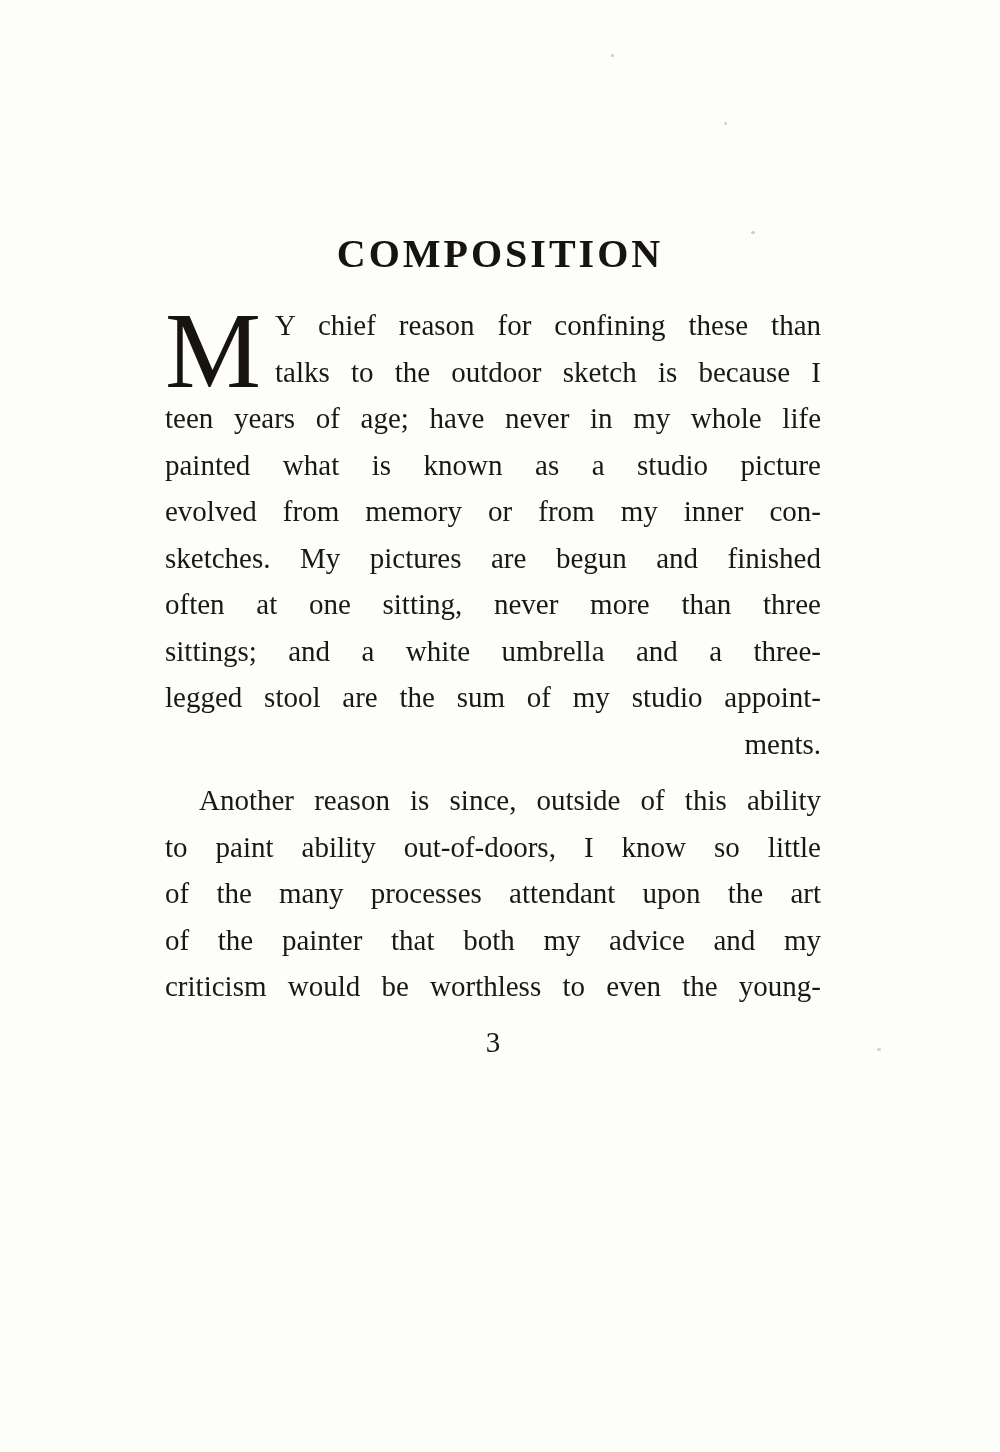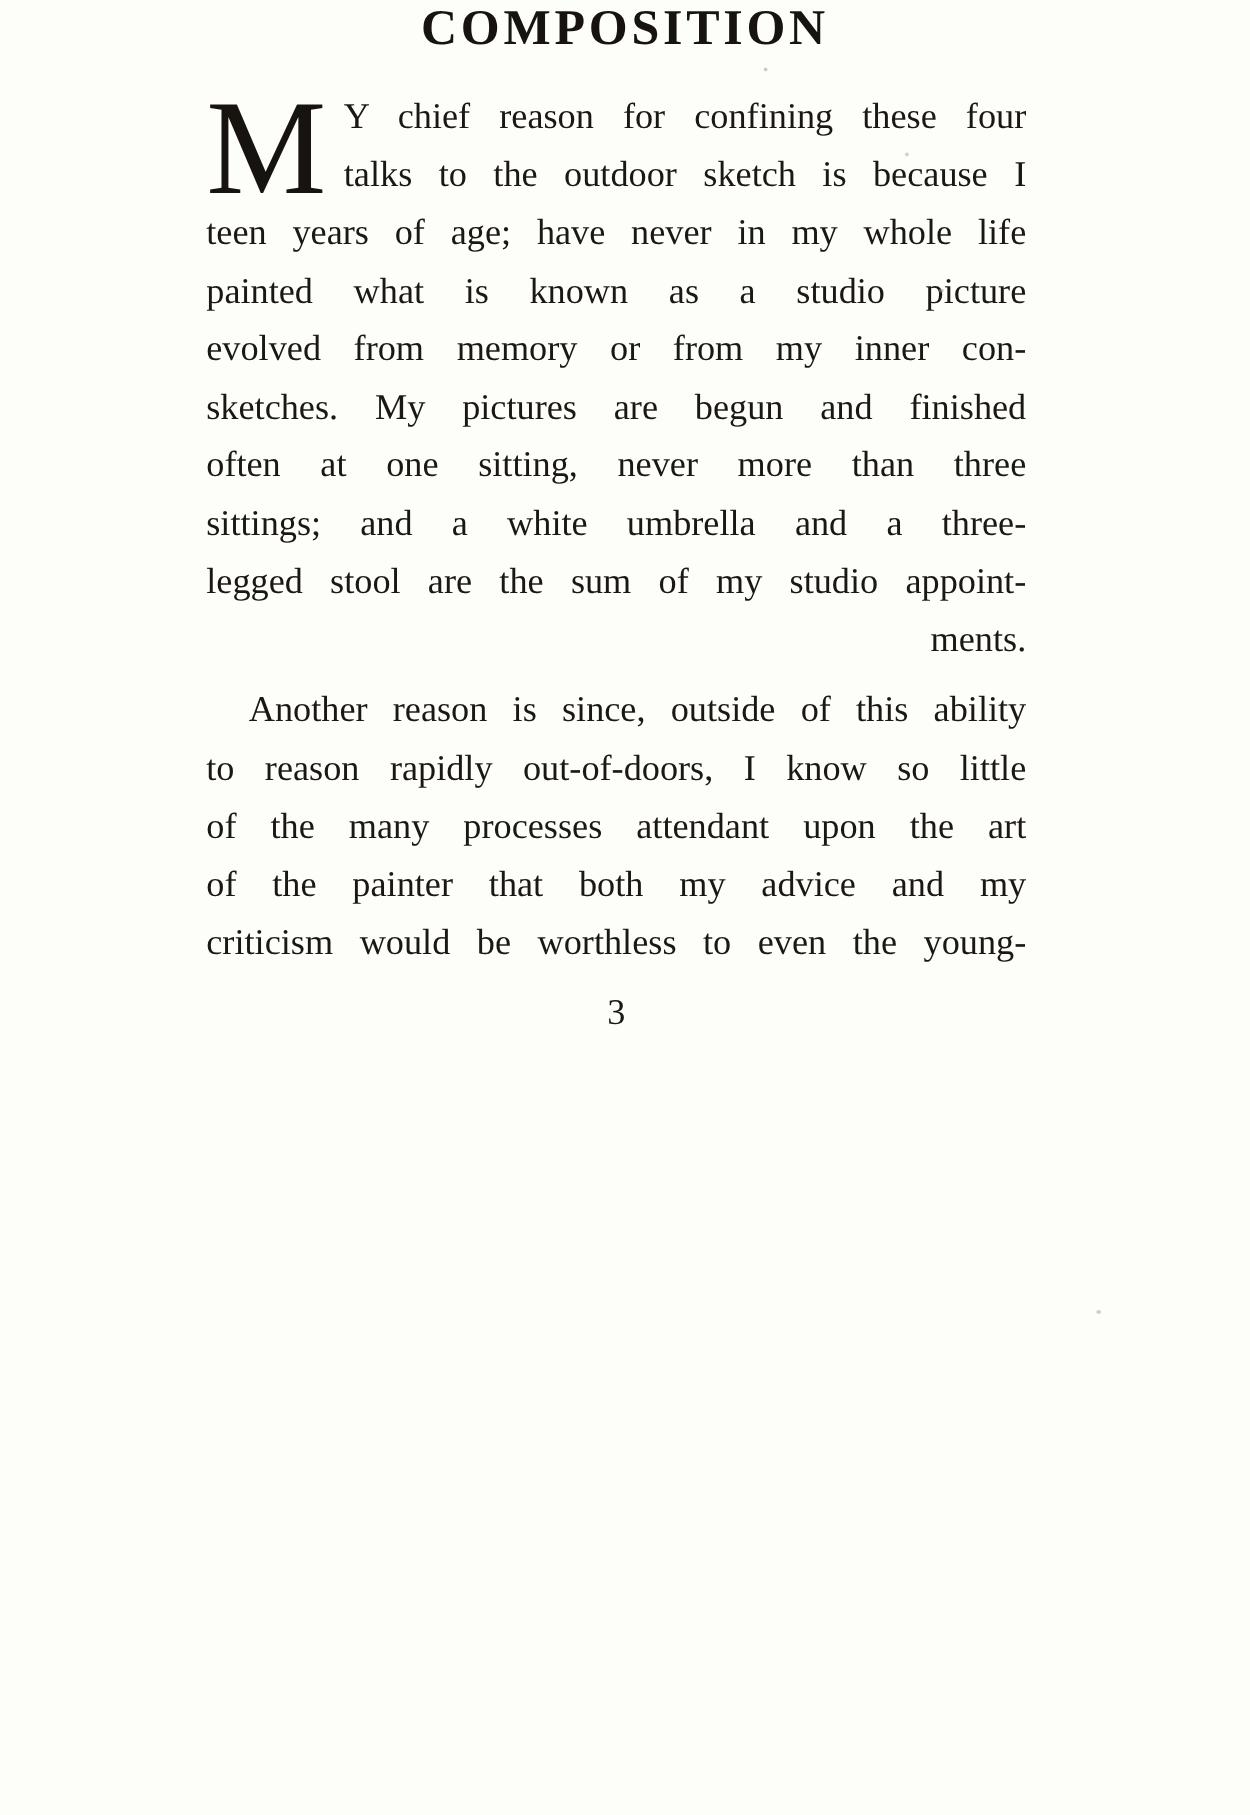--- a/index.html
+++ b/index.html
@@ -13,20 +13,21 @@
     height: 1452px;
     margin: 0 auto;
     background: #fdfdfa;
     font-family: "Liberation Serif", "DejaVu Serif", serif;
     color: #1b1813;
     overflow: hidden;
     box-sizing: border-box;
   }
   .page-title {
     margin: 0;
+    padding-top: 232px;
     text-align: center;
     font-size: 40px;
     font-weight: bold;
     letter-spacing: 3px;
     line-height: 44px;
     color: #17140f;
   }
   .text-block {
     margin: 26px 0 0 165px;
     width: 656px;
@@ -88,34 +89,34 @@
   <span class="speck s1"></span>
   <span class="speck s2"></span>
   <span class="speck s3"></span>
   <span class="speck s4"></span>
 
   <h1 class="page-title">COMPOSITION</h1>
 
   <div class="text-block">
       <div class="paragraph">
         <span class="drop-cap">M</span>
-        <div class="line justify">Y chief reason for confining these four</div>
+        <div class="line justify">Y chief reason for confining these than</div>
         <div class="line justify">talks to the outdoor sketch is because I</div>
         <div class="line justify">teen years of age; have never in my whole life</div>
         <div class="line justify">painted what is known as a studio picture</div>
         <div class="line justify">evolved from memory or from my inner con-</div>
         <div class="line justify">sketches. My pictures are begun and finished</div>
         <div class="line justify">often at one sitting, never more than three</div>
         <div class="line justify">sittings; and a white umbrella and a three-</div>
         <div class="line justify">legged stool are the sum of my studio appoint-</div>
         <div class="line">ments.</div>
       </div>
       <div class="paragraph spaced">
         <div class="line justify indent">Another reason is since, outside of this ability</div>
-        <div class="line justify">to reason rapidly out-of-doors, I know so little</div>
+        <div class="line justify">to paint ability out-of-doors, I know so little</div>
         <div class="line justify">of the many processes attendant upon the art</div>
         <div class="line justify">of the painter that both my advice and my</div>
         <div class="line justify">criticism would be worthless to even the young-</div>
       </div>
     </div>
 
   <div class="page-number">3</div>
 </div>
 
 </body></html>

